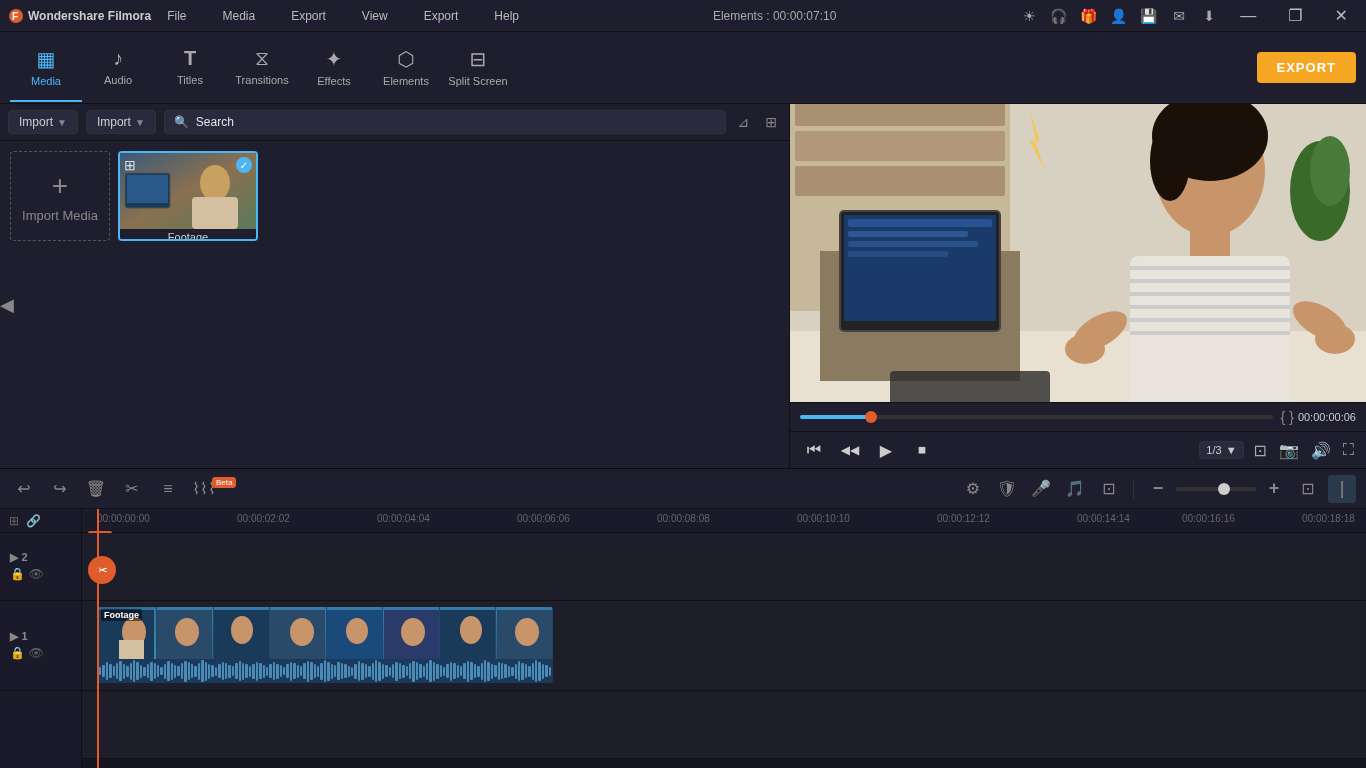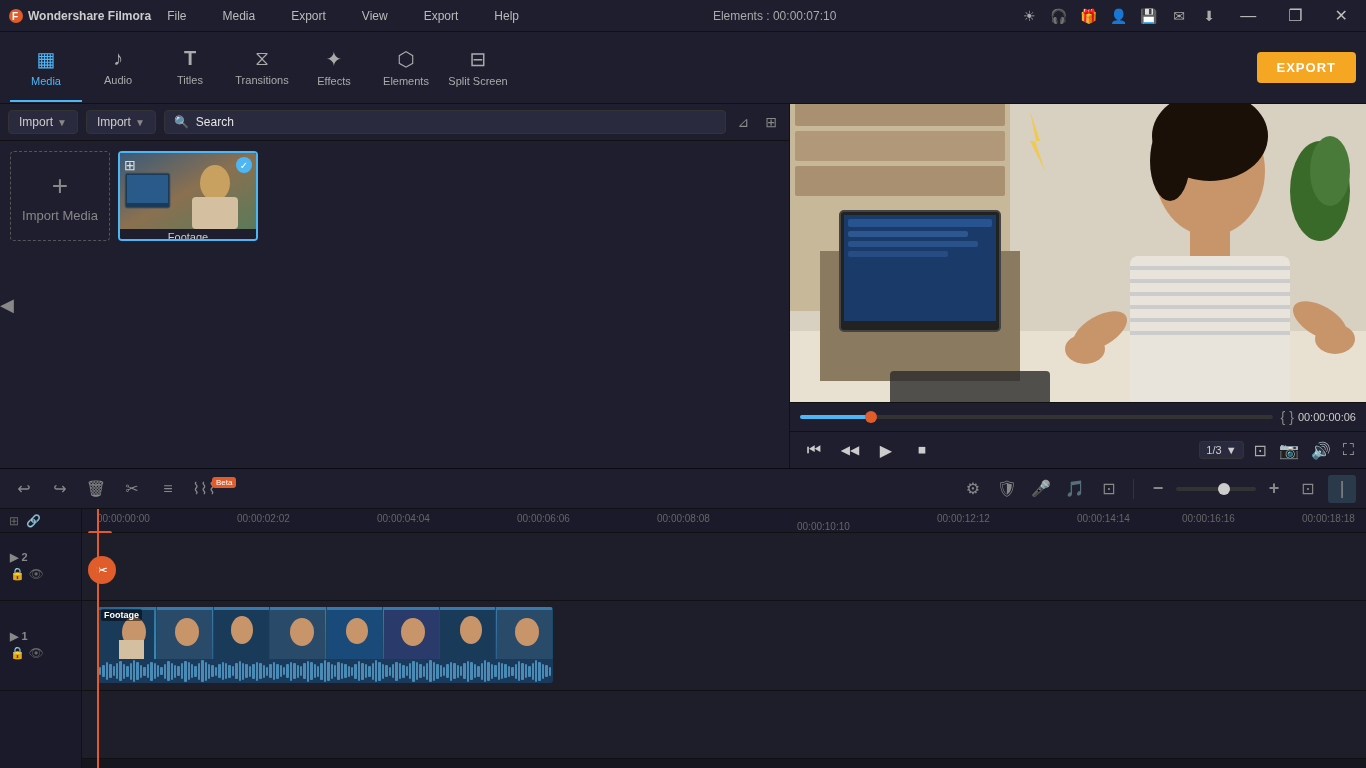--- a/index.html
+++ b/index.html
@@ -424,21 +424,21 @@
     </div>
 
     <div id="timeline-tracks">
 
       <div id="time-ruler">
         <div class="time-marker" style="left:15px;">00:00:00:00</div>
         <div class="time-marker" style="left:155px;">00:00:02:02</div>
         <div class="time-marker" style="left:295px;">00:00:04:04</div>
         <div class="time-marker" style="left:435px;">00:00:06:06</div>
         <div class="time-marker" style="left:575px;">00:00:08:08</div>
-        <div class="time-marker" style="left:715px;margin-top:8px;">00:00:10:10</div>
+        <div class="time-marker" style="left:715px;">00:00:10:10</div>
         <div class="time-marker" style="left:855px;">00:00:12:12</div>
         <div class="time-marker" style="left:995px;">00:00:14:14</div>
         <div class="time-marker" style="left:1100px;">00:00:16:16</div>
         <div class="time-marker" style="left:1220px;">00:00:18:18</div>
       </div>
 
       <div id="playhead-line"></div>
       <div id="playhead-indicator">
         <svg width="16" height="14" viewBox="0 0 16 14">
             <path d="M8 0 L16 14 L0 14 Z" fill="#e05c2a"></path>

